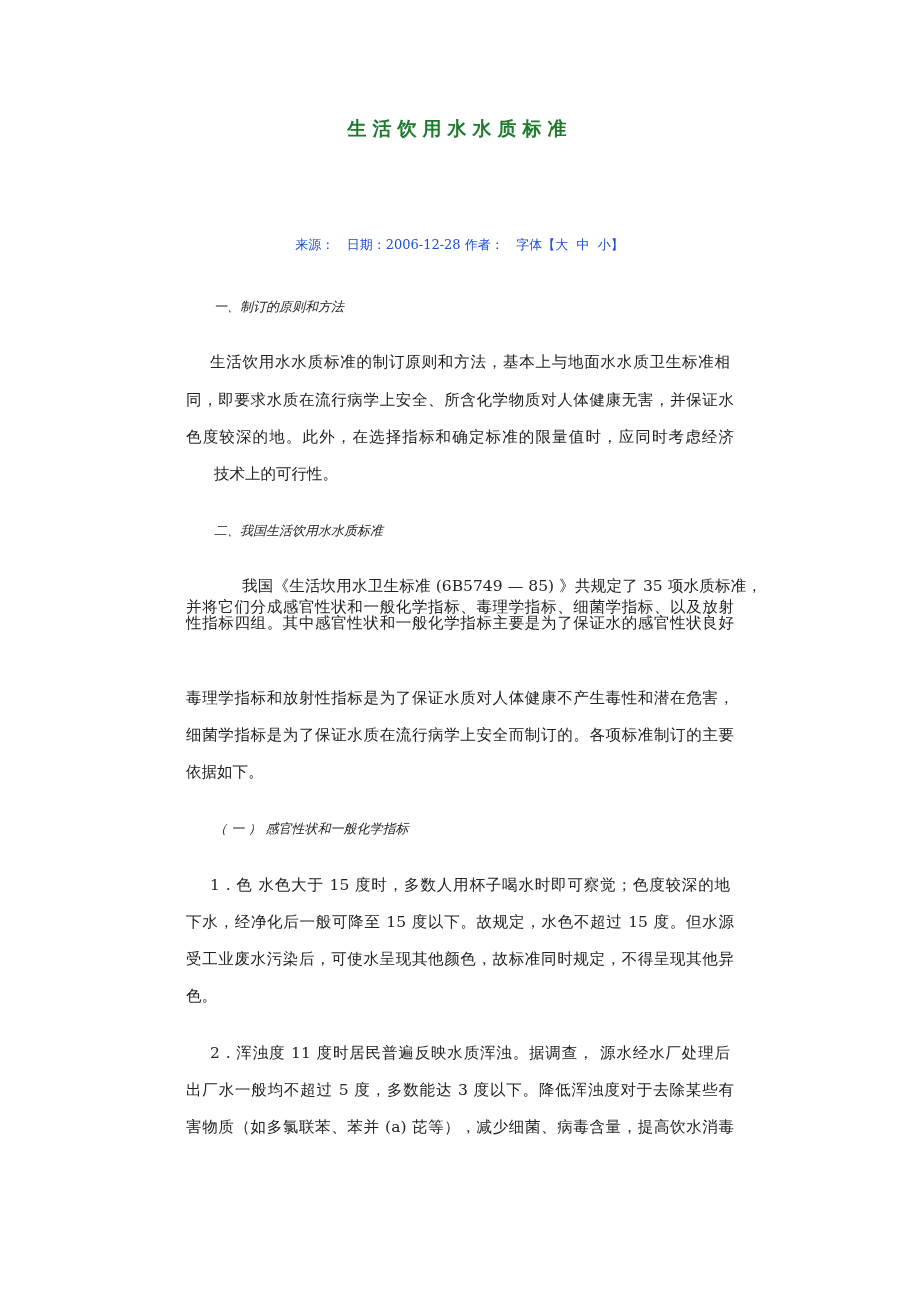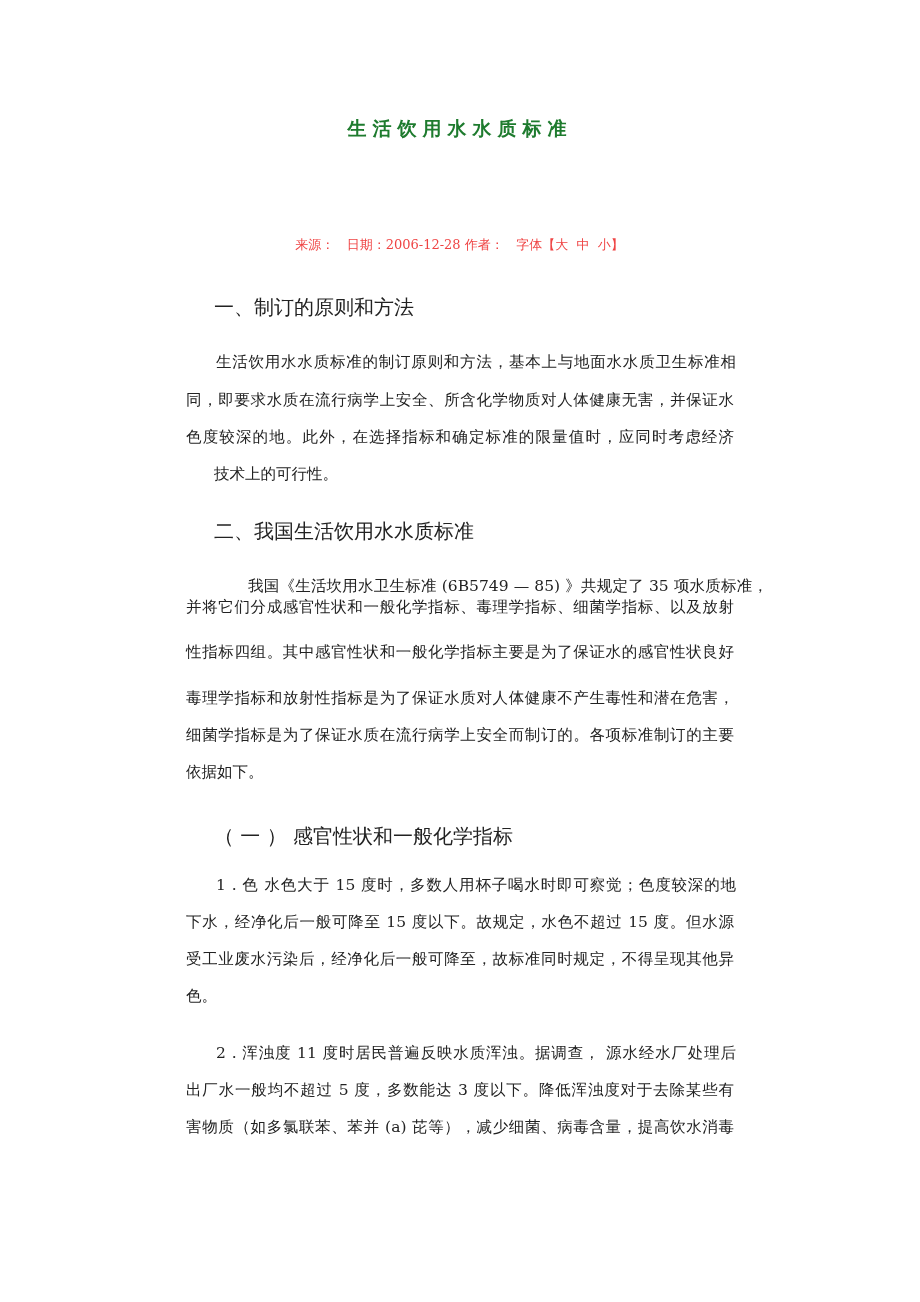--- a/index.html
+++ b/index.html
@@ -2,28 +2,28 @@
 <html><head>
 <meta charset="utf-8">
 <style>
   html, body { margin: 0; padding: 0; background: #ffffff; }
   body { width: 920px; height: 1302px; position: relative; overflow: hidden;
          font-family: "DejaVu Serif", "Liberation Serif", serif; color: #222222; }
   .title { position: absolute; top: 116px; left: 0; width: 920px; text-align: center;
            font-size: 19px; font-weight: bold; letter-spacing: 6px; color: #1e7b2e;
            font-family: "DejaVu Sans", "Liberation Sans", sans-serif; }
   .meta { position: absolute; top: 236px; left: 0; width: 919px; text-align: center;
-          font-size: 13px; color: #ef4444; }
+          font-size: 13px; color: #1d4ed8; }
   .meta span { white-space: pre; }
   .font-link { cursor: pointer; }
   .line { position: absolute; left: 186px; width: 548px; font-size: 15.5px; height: 22px;
           line-height: 22px; white-space: nowrap; text-align: justify; text-align-last: justify; }
   .line.last { text-align-last: left; }
-  .line.indent { left: 216px; width: 520px; }
-  .heading { position: absolute; left: 214px; font-size: 20px; line-height: 22px; white-space: nowrap; }
+  .line.indent { left: 210px; width: 520px; }
+  .heading { position: absolute; left: 214px; font-size: 13px; line-height: 22px; white-space: nowrap; font-style: italic; }
 </style>
 </head>
 <body>
 
 <div class="title">生活饮用水水质标准</div>
 
 <div class="meta">
   <span>来源：</span><span>   </span><span>日期：</span><span>2006-12-28</span><span> </span><span>作者：</span><span>   </span><span>字体</span><span>【</span><span class="font-link">大</span><span>  </span><span class="font-link">中</span><span>  </span><span class="font-link">小</span><span>】</span>
 </div>
 
@@ -32,30 +32,30 @@
   <div class="line indent" style="top:351px;">生活饮用水水质标准的制订原则和方法，基本上与地面水水质卫生标准相</div>
   <div class="line" style="top:389px;">同，即要求水质在流行病学上安全、所含化学物质对人体健康无害，并保证水</div>
   <div class="line" style="top:426px;">色度较深的地。此外，在选择指标和确定标准的限量值时，应同时考虑经济</div>
   <div class="line last" style="top:463px;margin-left:28px;">技术上的可行性。</div>
 </div>
 
 <div class="heading" style="top:520px;">二、我国生活饮用水水质标准</div>
 <div>
   <div class="line indent" style="top:575px;margin-left:32px;">我国《生活坎用水卫生标准 (6B5749 — 85) 》共规定了 35 项水质标准，</div>
   <div class="line" style="top:596px;">并将它们分成感官性状和一般化学指标、毒理学指标、细菌学指标、以及放射</div>
-  <div class="line" style="top:641px;">性指标四组。其中感官性状和一般化学指标主要是为了保证水的感官性状良好</div>
+  <div class="line" style="top:612px;">性指标四组。其中感官性状和一般化学指标主要是为了保证水的感官性状良好</div>
   <div class="line" style="top:687px;">毒理学指标和放射性指标是为了保证水质对人体健康不产生毒性和潜在危害，</div>
   <div class="line" style="top:724px;">细菌学指标是为了保证水质在流行病学上安全而制订的。各项标准制订的主要</div>
   <div class="line last" style="top:761px;">依据如下。</div>
 </div>
 
-<div class="heading" style="top:818px;margin-top:7px;">（ 一 ） 感官性状和一般化学指标</div>
+<div class="heading" style="top:818px;">（ 一 ） 感官性状和一般化学指标</div>
 <div>
   <div class="line indent" style="top:874px;">1 . 色  水色大于  15  度时，多数人用杯子喝水时即可察觉；色度较深的地</div>
   <div class="line" style="top:911px;">下水，经净化后一般可降至  15  度以下。故规定，水色不超过  15  度。但水源</div>
-  <div class="line" style="top:948px;">受工业废水污染后，经净化后一般可降至，故标准同时规定，不得呈现其他异</div>
+  <div class="line" style="top:948px;">受工业废水污染后，可使水呈现其他颜色，故标准同时规定，不得呈现其他异</div>
   <div class="line last" style="top:985px;">色。</div>
 </div>
 <div>
   <div class="line indent" style="top:1042px;">2 . 浑浊度  11  度时居民普遍反映水质浑浊。据调查，  源水经水厂处理后</div>
   <div class="line" style="top:1079px;">出厂水一般均不超过  5  度，多数能达  3  度以下。降低浑浊度对于去除某些有</div>
   <div class="line" style="top:1116px;">害物质（如多氯联苯、苯并 (a) 芘等），减少细菌、病毒含量，提高饮水消毒</div>
 </div>
 
 </body></html>

